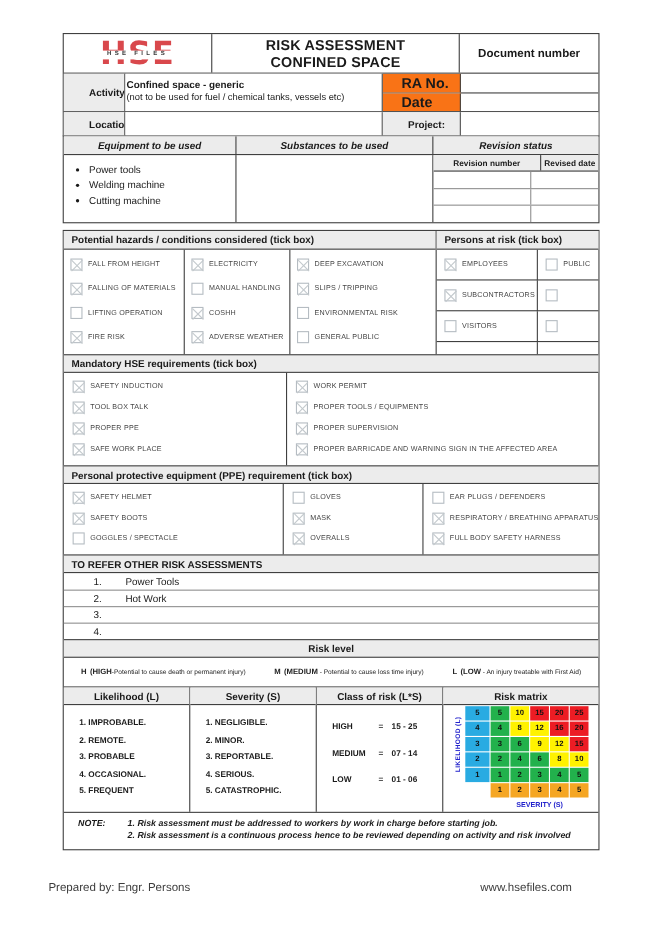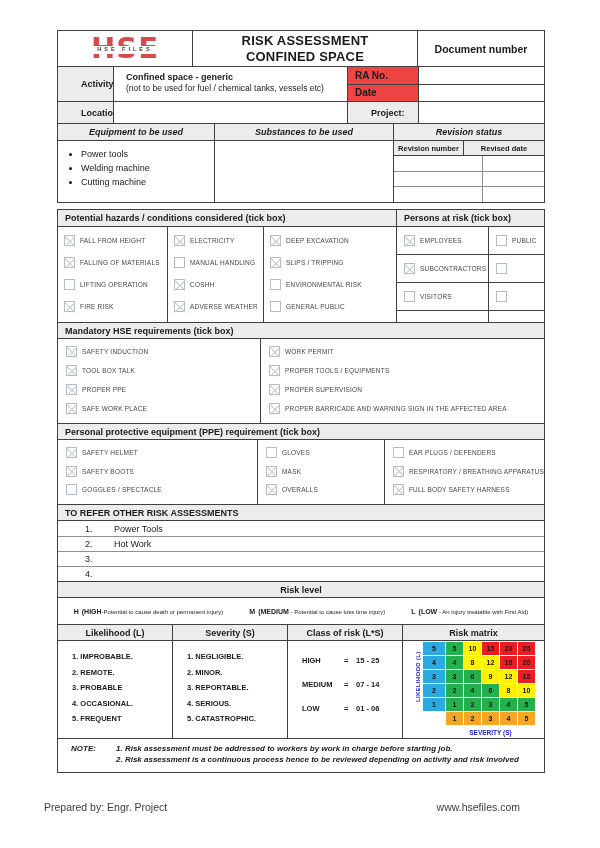--- a/index.html
+++ b/index.html
@@ -25,47 +25,47 @@
   .logo { position:relative; line-height:1; }
   .logo-hse { font-family:"DejaVu Sans", sans-serif; font-size:29px; font-weight:800; color:var(--logo-red,#D9484C); letter-spacing:1px; }
   .logo-band { position:absolute; left:-5px; right:-5px; top:12px; height:8px; background:#fff; display:flex; align-items:center; justify-content:center; }
   .logo-band span { font-size:5.5px; font-weight:bold; letter-spacing:3px; color:#3a3a3a; white-space:nowrap; }
 
   .title-cell { width:225px; display:flex; flex-direction:column; align-items:center; justify-content:center; }
   .title-cell div { font-size:13px; font-weight:bold; line-height:16px; letter-spacing:0.2px; }
   .doc-cell { flex:1; display:flex; align-items:center; justify-content:center; font-size:10.5px; font-weight:bold; }
 
   .act-lbl { width:56px; }
-  .act-val { width:234px; padding:4px 0 0 12px; }
+  .act-val { width:234px; padding:4px 0 0 1px; }
   .act-val .b { font-size:9px; font-weight:bold; line-height:12px; }
   .act-val .n { font-size:8.5px; line-height:11px; color:#222; }
   .ra-col { flex:1; display:flex; flex-direction:column; }
   .ra-row { display:flex; flex:1; }
   .ra-row.first { border-bottom:1px solid #404040; }
-  .ra-lbl { width:71px; background:#ef4444; font-weight:bold; font-size:10px; display:flex; align-items:center; padding-left:7px; border-right:1px solid #404040; }
+  .ra-lbl { width:71px; background:#f97316; font-weight:bold; font-size:13px; display:flex; align-items:center; padding-left:17px; border-right:1px solid #404040; }
   .ra-val { flex:1; }
 
   .loc-lbl { width:56px; }
   .loc-val { width:234px; }
   .proj-lbl { width:71px; }
   .proj-val { flex:1; }
 
   
   .eq-head { height:17px; background:#ececec; border-bottom:1px solid #404040; }
   .eq-head .h { font-size:9px; font-weight:bold; display:flex; align-items:center; justify-content:center;font-style:italic; }
   .eq-h1 { width:157px; } .eq-h2 { width:179px; } .eq-h3 { flex:1; }
   .eq-body { height:61px; }
   .eq-list { width:157px; padding:6px 4px 0 10px; }
   .eq-list ul { list-style:disc; padding-left:13px; }
   .eq-list li { font-size:9px; line-height:14px; }
   .sub-cell { width:179px; }
   .rev-cell { flex:1; display:flex; flex-direction:column; }
   .rev-head { display:flex; height:15px; background:#ececec; border-bottom:1px solid #404040; }
   .rev-head div { font-size:7.5px; font-weight:bold; display:flex; align-items:center; justify-content:center; }
-  .rev-head .c1 { width:70px; border-right:1px solid #404040; }
+  .rev-head .c1 { width:98px; border-right:1px solid #404040; }
   .rev-head .c2 { flex:1; }
   #revision-rows { flex:1; display:flex; flex-direction:column; }
   .rev-row { flex:1; display:flex; }
   .rev-row + .rev-row { border-top:1px solid #8f8f8f; }
   .rev-c1 { width:89px; border-right:1px solid #8f8f8f; }
   .rev-c2 { flex:1; }
 
   
   .sec-head { background:#ececec; font-weight:bold; font-size:9px; padding:0 7px; height:17px; display:flex; align-items:center; border-bottom:1px solid #404040; }
   .sec-head.bt { border-top:1px solid #404040; }
@@ -543,15 +543,15 @@
       <div class="note-label">NOTE:</div>
       <div id="note-lines">
           <div class="note-line">1. Risk assessment must be addressed to workers by work in charge before starting job.</div>
           <div class="note-line">2. Risk assessment is a continuous process hence to be reviewed depending on activity and risk involved</div>
         </div>
     </div>
   </div>
 </div>
 
 <div class="footer">
-  <span>Prepared by: Engr. Project</span>
+  <span>Prepared by: Engr. Persons</span>
   <span>www.hsefiles.com</span>
 </div>
 
 </body></html>

